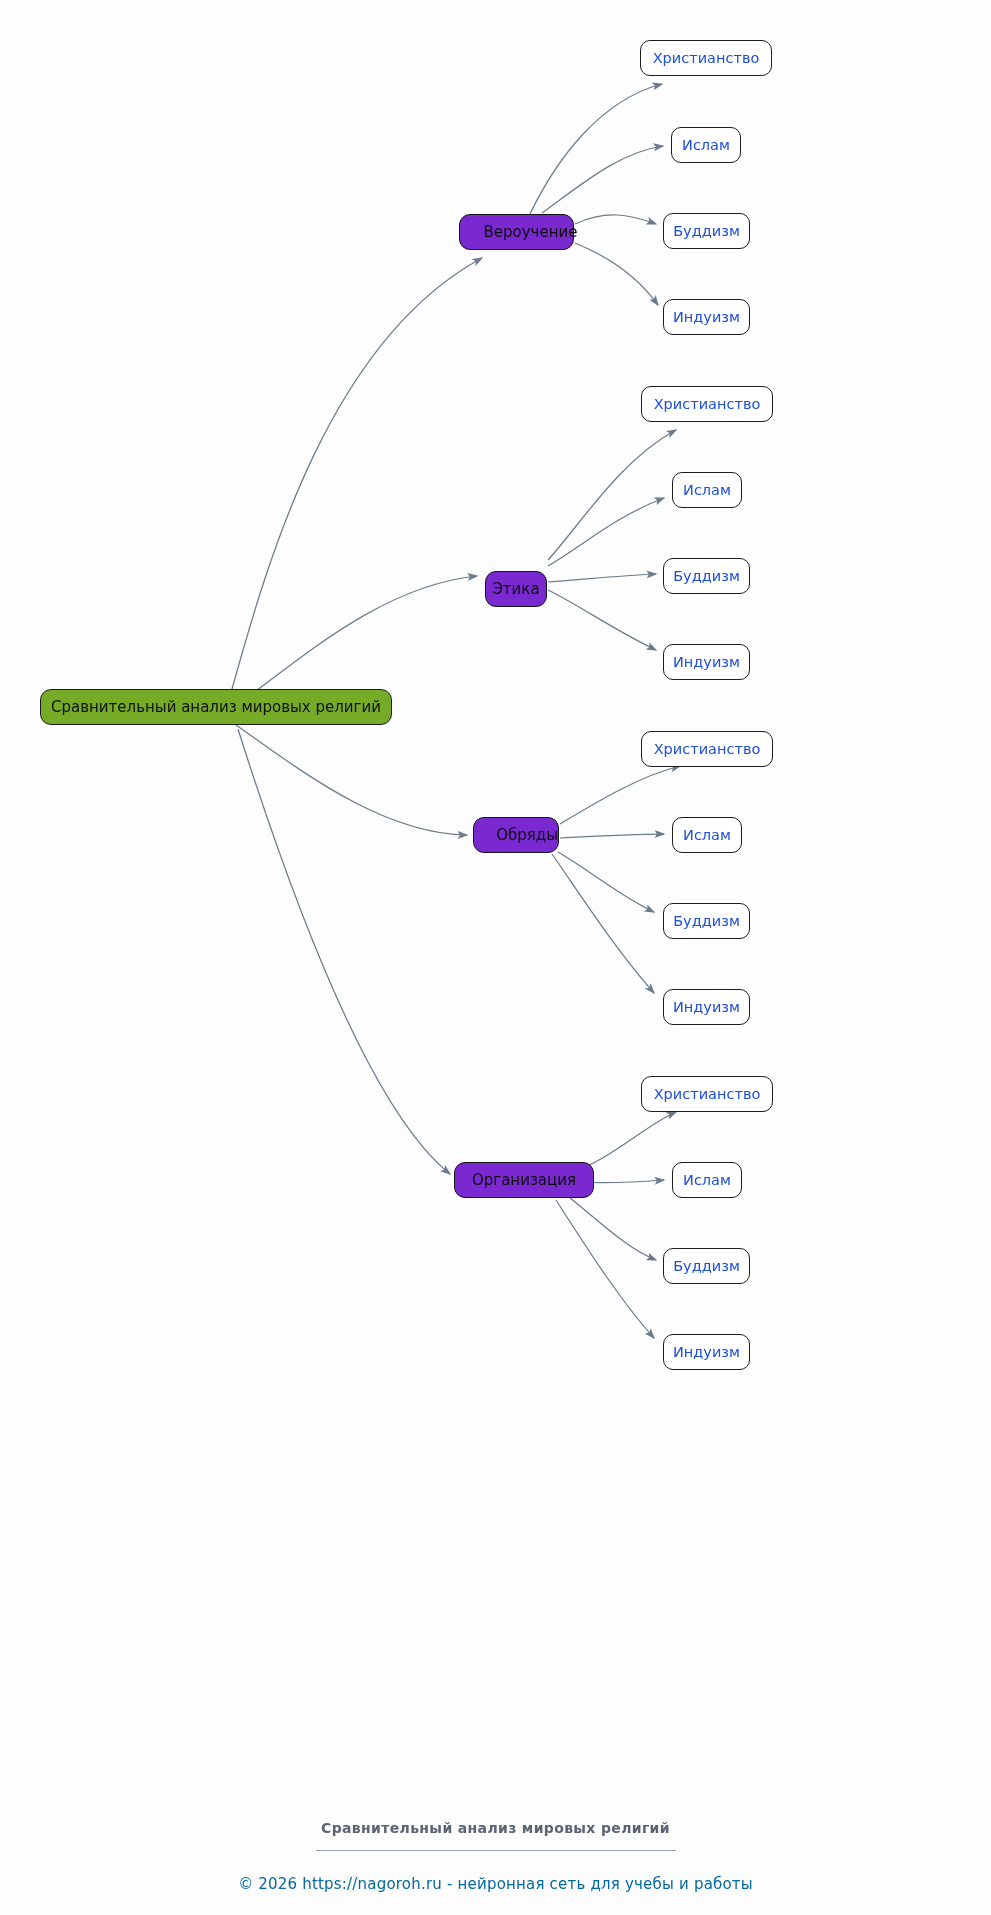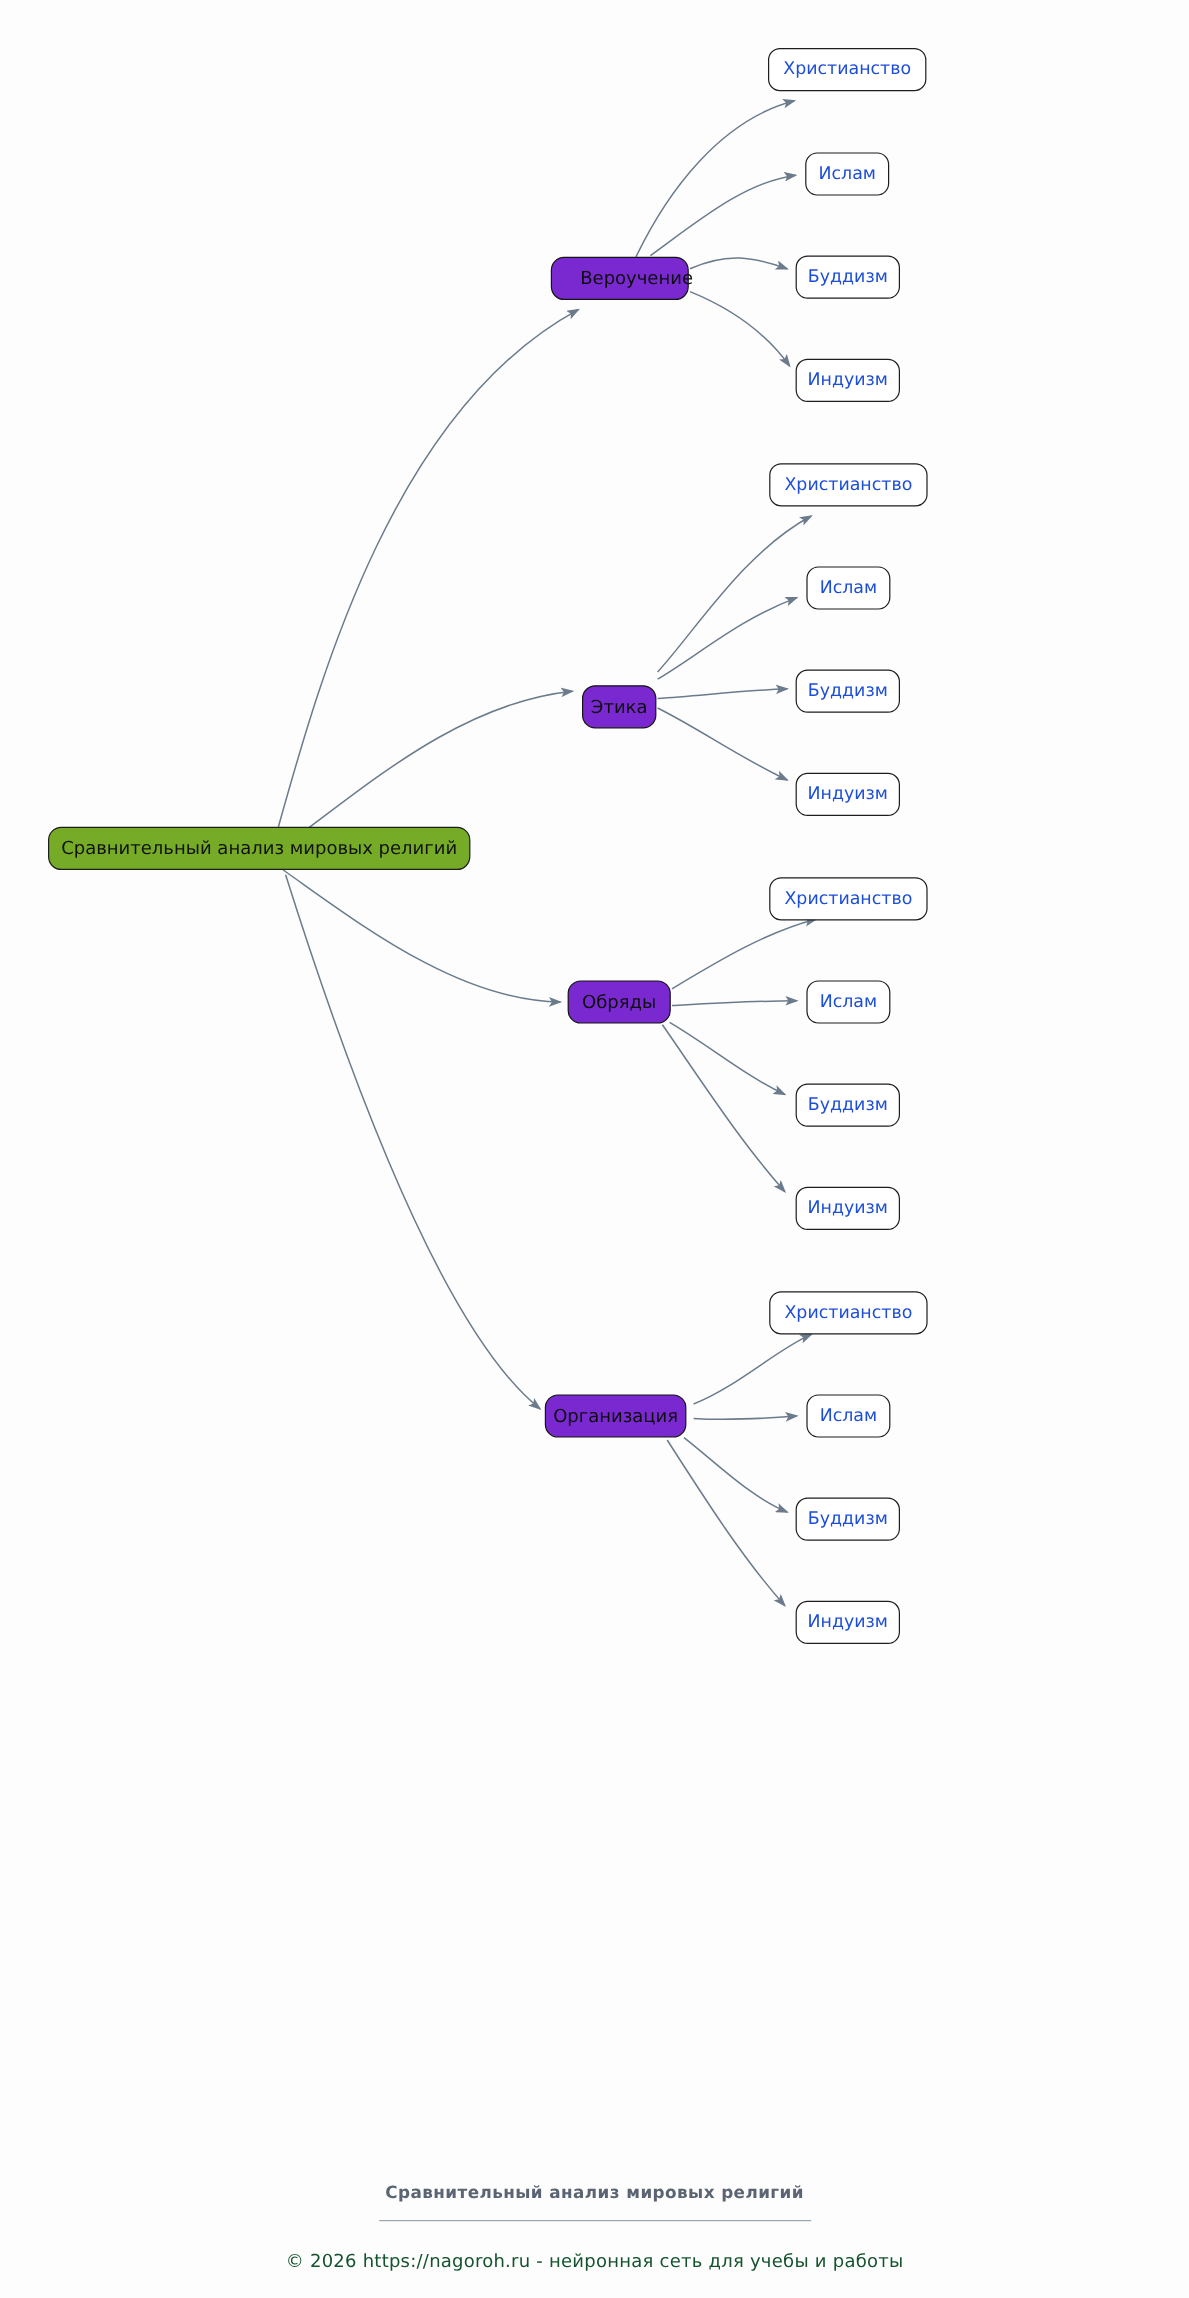--- a/index.html
+++ b/index.html
@@ -85,21 +85,21 @@
   #footer-rule {
     width: 360px;
     height: 1px;
     background: #9aa3b0;
     margin: 14px auto 0 auto;
   }
 
   #footer-copyright {
     margin-top: 24px;
     font-size: 15px;
-    color: #14532d;
+    color: #0369a1;
     letter-spacing: 0.2px;
   }
 </style>
 </head>
 <body>
 
 <div id="mindmap-canvas">
 
   <svg id="edge-layer" viewBox="0 0 991 1915">
     <defs>
@@ -158,36 +158,36 @@
       </div>
       <div class="node node-leaf" style="left: 672px; top: 472px; width: 70px; height: 36px;">
         <span>Ислам</span>
       </div>
       <div class="node node-leaf" style="left: 663px; top: 558px; width: 87px; height: 36px;">
         <span>Буддизм</span>
       </div>
       <div class="node node-leaf" style="left: 663px; top: 644px; width: 87px; height: 36px;">
         <span>Индуизм</span>
       </div>
-      <div class="node node-branch" style="left: 473px; top: 817px; width: 86px; height: 36px;">
+      <div class="node node-branch" style="left: 473px; top: 817px; width: 86px; height: 36px; justify-content: flex-end;">
         <span>Обряды</span>
       </div>
       <div class="node node-leaf" style="left: 641px; top: 731px; width: 132px; height: 36px;">
         <span>Христианство</span>
       </div>
       <div class="node node-leaf" style="left: 672px; top: 817px; width: 70px; height: 36px;">
         <span>Ислам</span>
       </div>
       <div class="node node-leaf" style="left: 663px; top: 903px; width: 87px; height: 36px;">
         <span>Буддизм</span>
       </div>
       <div class="node node-leaf" style="left: 663px; top: 989px; width: 87px; height: 36px;">
         <span>Индуизм</span>
       </div>
-      <div class="node node-branch" style="left: 454px; top: 1162px; width: 118px; height: 36px;">
+      <div class="node node-branch" style="left: 454px; top: 1162px; width: 140px; height: 36px;">
         <span>Организация</span>
       </div>
       <div class="node node-leaf" style="left: 641px; top: 1076px; width: 132px; height: 36px;">
         <span>Христианство</span>
       </div>
       <div class="node node-leaf" style="left: 672px; top: 1162px; width: 70px; height: 36px;">
         <span>Ислам</span>
       </div>
       <div class="node node-leaf" style="left: 663px; top: 1248px; width: 87px; height: 36px;">
         <span>Буддизм</span>

